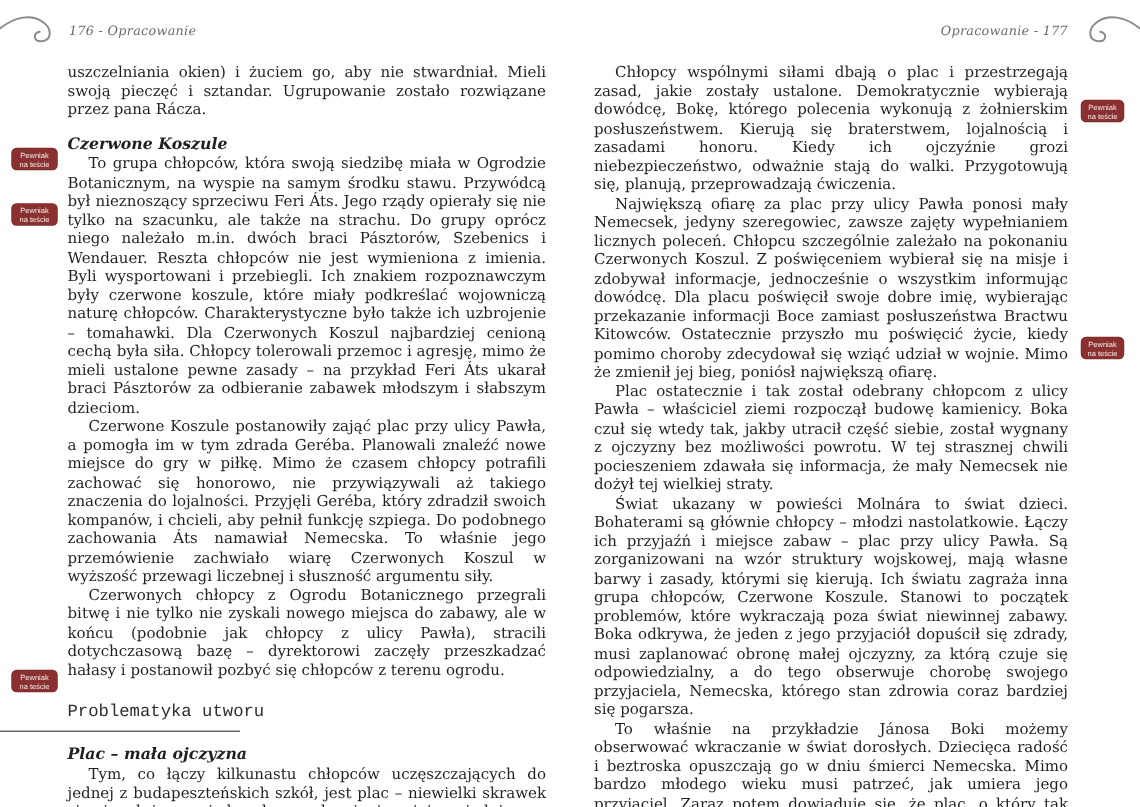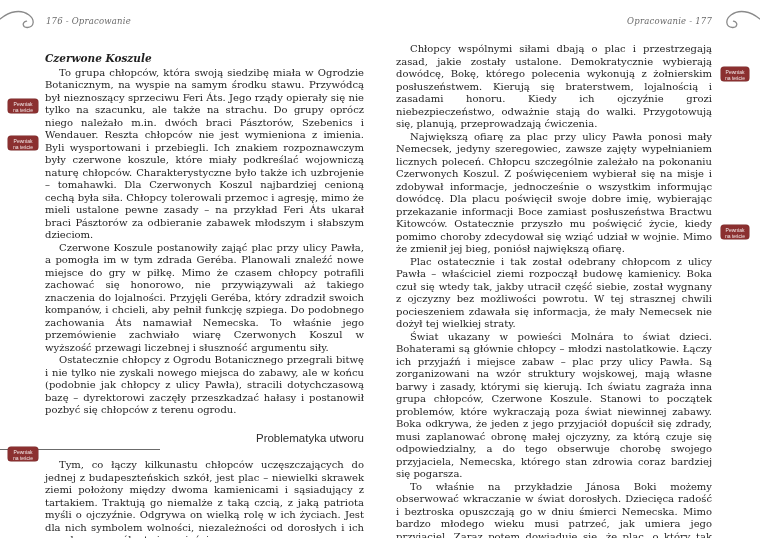--- a/index.html
+++ b/index.html
@@ -22,22 +22,22 @@
   .col-right{left:396px;width:316px;}
 
   .para{margin:0;text-indent:14px;}
   .para.no-indent{text-indent:0;}
   .para b{font-weight:400;}
 
   .subheading{margin:9px 0 2px;font-size:10.5px;font-style:italic;font-weight:700;
               text-indent:0;text-align:left;}
 
   .section-head{position:relative;margin:15px 0 9px;padding:0 0 6px;
-                font-family:Liberation Sans, sans-serif;
-                font-weight:400;font-size:11.5px;color:#2e2e2e;text-align:right;text-indent:0;}
+                font-family:Liberation Mono, monospace;
+                font-weight:400;font-size:11.5px;color:#2e2e2e;text-align:left;text-indent:0;}
   .section-head::after{content:"";position:absolute;left:-45px;bottom:0;
                 width:160px;border-bottom:1px solid #6b6b6b;}
 
   .margin-tab{position:absolute;width:30px;height:14px;background:#8b3030;
               border-radius:3px;color:#f4eaea;text-align:center;
               font-family:"Liberation Sans","DejaVu Sans",sans-serif;
               font-size:5px;line-height:6px;padding-top:1.5px;box-sizing:border-box;
               box-shadow:0 0 0 .5px #7a2a2a;}
   .margin-tab span{display:block;}
   .tl1{left:8px;top:99px;}
@@ -55,25 +55,27 @@
     <path d="M0,12 C10,4 21,2 29,8 C35,12.5 34.5,20 27.5,20.5 C22.5,20.8 21.5,15 26.5,14.2" fill="none" stroke="#8a8a8a" stroke-width="1.3" stroke-linecap="round"></path>
   </svg>
   <svg class="orn orn-right" width="46" height="30" viewBox="0 0 46 30">
     <path d="M0,12 C10,4 21,2 29,8 C35,12.5 34.5,20 27.5,20.5 C22.5,20.8 21.5,15 26.5,14.2" fill="none" stroke="#8a8a8a" stroke-width="1.3" stroke-linecap="round"></path>
   </svg>
 
   <div class="running-head head-left">176 - Opracowanie</div>
   <div class="running-head head-right">Opracowanie - 177</div>
 
   <div class="col col-left">
+      <p class="para no-indent"><span>uszczelniania okien) i żuciem go, aby nie stwardniał. Mieli swoją pieczęć i sztandar. Ugrupowanie zostało rozwiązane przez pana Rácza.</span></p>
       <h3 class="subheading">Czerwone Koszule</h3>
       <p class="para"><span>To grupa chłopców, która swoją siedzibę miała w Ogrodzie Botanicznym, na wyspie na samym środku stawu. Przywódcą był nieznoszący sprzeciwu Feri Áts. Jego rządy opierały się nie tylko na szacunku, ale także na strachu. Do grupy oprócz niego należało m.in. dwóch braci Pásztorów, Szebenics i Wendauer. Reszta chłopców nie jest wymieniona z imienia. Byli wysportowani i przebiegli. Ich znakiem rozpoznawczym były </span><b>czerwone koszule, które miały podkreślać wojowniczą naturę chłopców</b><span>. Charakterystyczne było także ich uzbrojenie – tomahawki. Dla Czerwonych Koszul </span><b>najbardziej cenioną cechą była siła</b><span>. Chłopcy tolerowali przemoc i agresję, mimo że mieli ustalone pewne zasady – na przykład Feri Áts ukarał braci Pásztorów za odbieranie zabawek młodszym i słabszym dzieciom.</span></p>
       <p class="para"><span>Czerwone Koszule </span><b>postanowiły zająć plac przy ulicy Pawła</b><span>, a pomogła im w tym zdrada Geréba. </span><b>Planowali znaleźć nowe miejsce do gry w piłkę</b><span>. Mimo że czasem chłopcy potrafili zachować się honorowo, nie przywiązywali aż takiego znaczenia do lojalności. Przyjęli Geréba, który zdradził swoich kompanów, i chcieli, aby pełnił funkcję szpiega. Do podobnego zachowania Áts namawiał Nemecska. To właśnie jego przemówienie zachwiało wiarę Czerwonych Koszul w wyższość przewagi liczebnej i słuszność argumentu siły.</span></p>
-      <p class="para"><span>Ostatecznie chłopcy z Ogrodu Botanicznego </span><b>przegrali bitwę i nie tylko nie zyskali nowego miejsca do zabawy, ale w końcu (podobnie jak chłopcy z ulicy Pawła), stracili dotychczasową bazę</b><span> – dyrektorowi zaczęły przeszkadzać hałasy i postanowił pozbyć się chłopców z terenu ogrodu.</span></p>
+      <p class="para"><span>Czerwonych chłopcy z Ogrodu Botanicznego </span><b>przegrali bitwę i nie tylko nie zyskali nowego miejsca do zabawy, ale w końcu (podobnie jak chłopcy z ulicy Pawła), stracili dotychczasową bazę</b><span> – dyrektorowi zaczęły przeszkadzać hałasy i postanowił pozbyć się chłopców z terenu ogrodu.</span></p>
       <h2 class="section-head">Problematyka utworu</h2>
+      <h3 class="subheading">Plac – mała ojczyzna</h3>
       <p class="para"><span>Tym, co łączy kilkunastu chłopców uczęszczających do jednej z budapeszteńskich szkół, jest plac – niewielki skrawek ziemi położony między dwoma kamienicami i sąsiadujący z tartakiem. Traktują go niemalże z taką czcią, z jaką patriota myśli o ojczyźnie. Odgrywa on wielką rolę w ich życiach. Jest dla nich symbolem wolności, niezależności od dorosłych i ich zasad oraz wspólnoty i przyjaźni.</span></p>
     </div>
   <div class="col col-right">
       <p class="para"><span>Chłopcy wspólnymi siłami dbają o plac i przestrzegają zasad, jakie zostały ustalone. Demokratycznie wybierają dowódcę, Bokę, którego polecenia wykonują z żołnierskim posłuszeństwem. Kierują się braterstwem, lojalnością i zasadami honoru. Kiedy ich ojczyźnie grozi niebezpieczeństwo, odważnie stają do walki. Przygotowują się, planują, przeprowadzają ćwiczenia.</span></p>
       <p class="para"><b>Największą ofiarę za plac przy ulicy Pawła ponosi mały Nemecsek</b><span>, jedyny szeregowiec, zawsze zajęty wypełnianiem licznych poleceń. Chłopcu szczególnie zależało na pokonaniu Czerwonych Koszul. Z poświęceniem wybierał się na misje i zdobywał informacje, jednocześnie o wszystkim informując dowódcę. </span><b>Dla placu poświęcił swoje dobre imię</b><span>, wybierając przekazanie informacji Boce zamiast posłuszeństwa Bractwu Kitowców. Ostatecznie przyszło mu </span><b>poświęcić życie</b><span>, kiedy pomimo choroby zdecydował się wziąć udział w wojnie. Mimo że zmienił jej bieg, poniósł największą ofiarę.</span></p>
       <p class="para"><span>Plac ostatecznie i tak został odebrany chłopcom z ulicy Pawła – właściciel ziemi rozpoczął budowę kamienicy. Boka czuł się wtedy tak, jakby utracił część siebie, został wygnany z ojczyzny bez możliwości powrotu. W tej strasznej chwili pocieszeniem zdawała się informacja, że mały Nemecsek nie dożył tej wielkiej straty.</span></p>
       <p class="para"><span>Świat ukazany w powieści Molnára to </span><b>świat dzieci</b><span>. Bohaterami są głównie chłopcy – młodzi nastolatkowie. Łączy ich przyjaźń i miejsce zabaw – plac przy ulicy Pawła. Są zorganizowani na wzór struktury wojskowej, mają własne barwy i zasady, którymi się kierują. Ich światu zagraża inna grupa chłopców, Czerwone Koszule. Stanowi to </span><b>początek problemów, które wykraczają poza świat niewinnej zabawy</b><span>. Boka odkrywa, że jeden z jego przyjaciół dopuścił się zdrady, musi zaplanować obronę małej ojczyzny, za którą czuje się odpowiedzialny, a do tego obserwuje chorobę swojego przyjaciela, Nemecska, którego stan zdrowia coraz bardziej się pogarsza.</span></p>
       <p class="para"><span>To właśnie na przykładzie Jánosa Boki możemy obserwować wkraczanie w świat dorosłych. Dziecięca radość i beztroska opuszczają go w dniu śmierci Nemecska. Mimo bardzo młodego wieku musi patrzeć, jak umiera jego przyjaciel. Zaraz potem dowiaduje się, że plac, o który tak bohatersko walczyli, zostanie im odebrany. Boka zaczyna wówczas rozumieć, że </span></p>
     </div>
 

